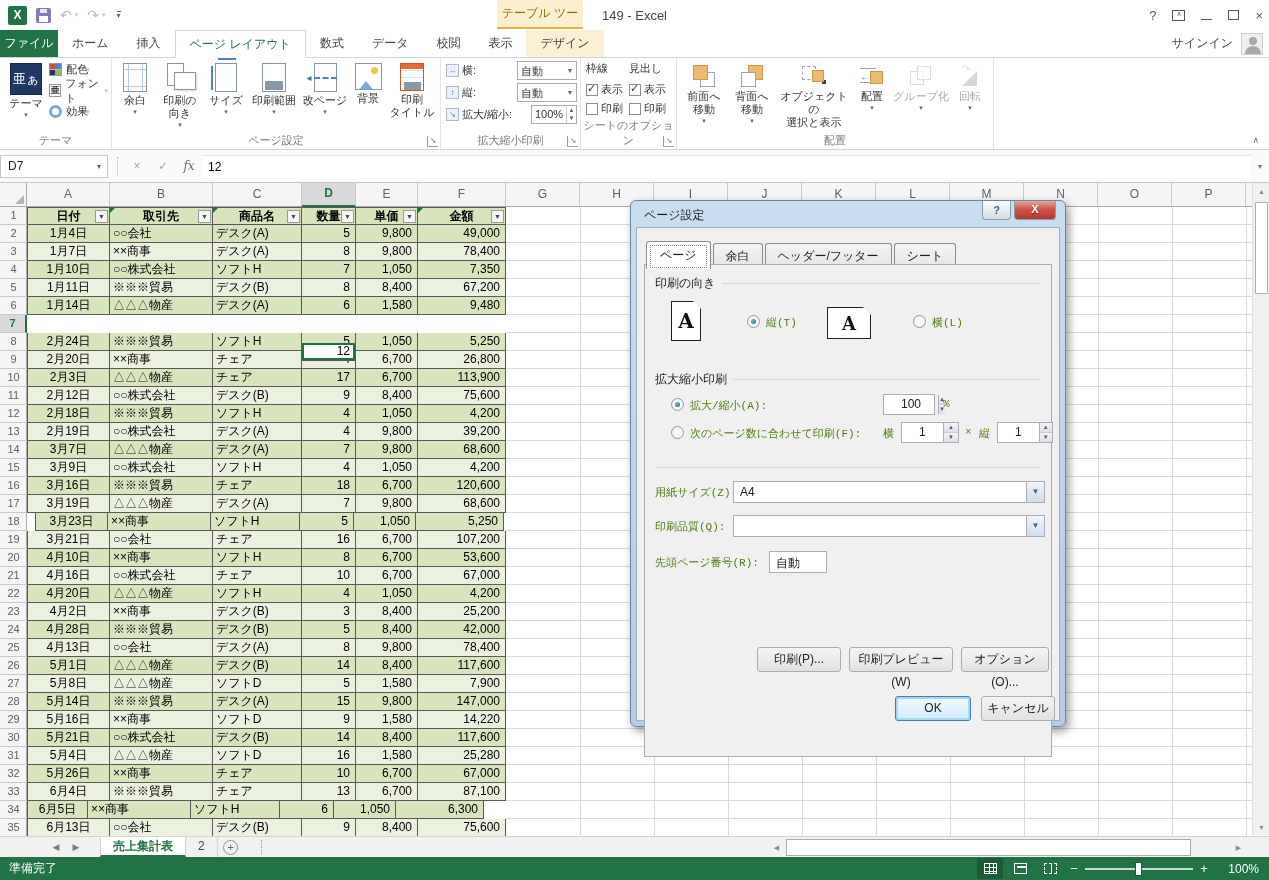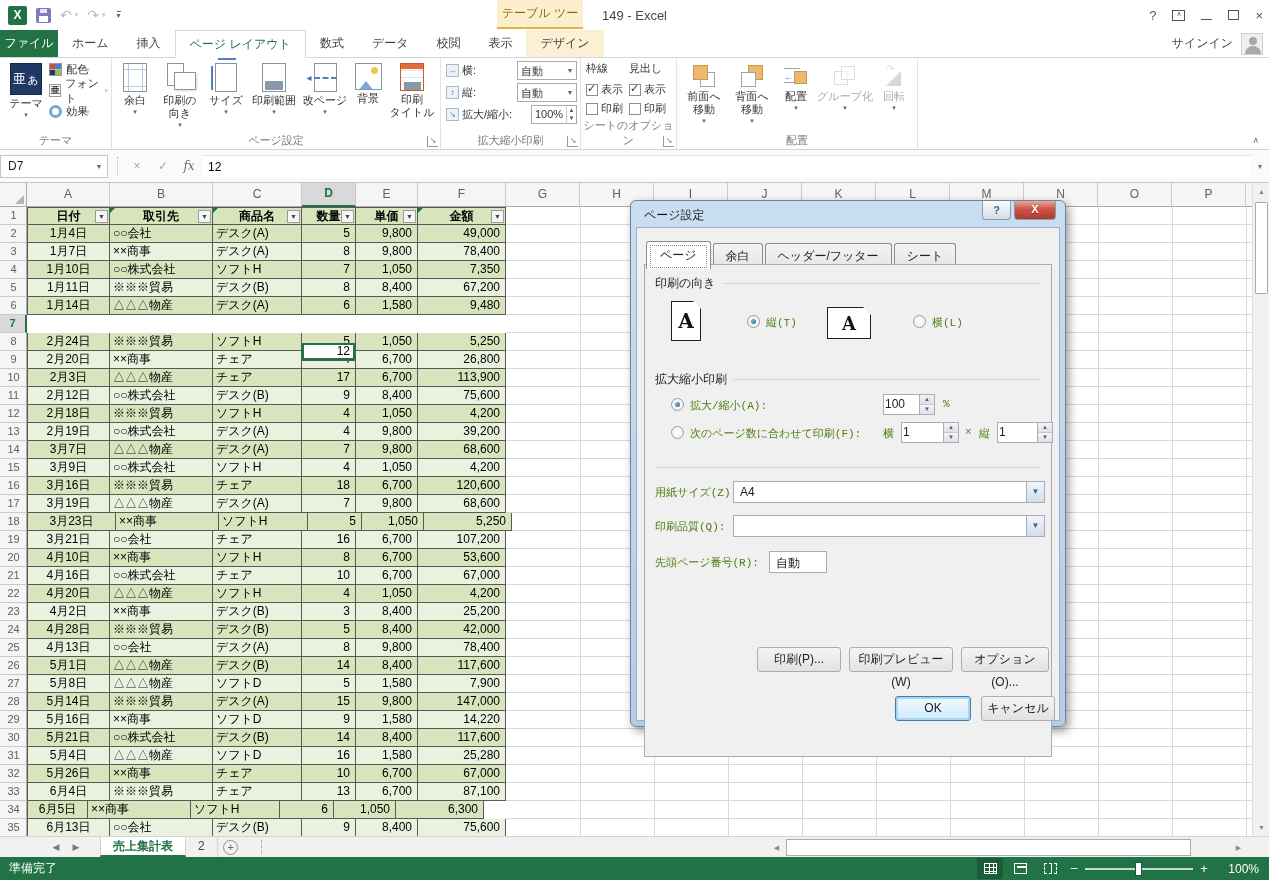--- a/index.html
+++ b/index.html
@@ -194,21 +194,21 @@
 .dtab.active::after{content:"";position:absolute;left:3px;right:3px;top:3px;bottom:1px;border:1px dotted #8C8C8C;}
 #dpage{position:absolute;left:7px;right:7px;top:36px;height:493px;background:#F0F0F0;border:1px solid #ACACAC;}
 .sect{position:absolute;left:10px;right:10px;display:flex;align-items:center;gap:6px;font-size:12px;color:#222;}
 .sect::after{content:"";flex:1;height:1px;background:#D5D5D5;}
 .dlbl{position:absolute;font-size:11px;color:#4d7c0f;white-space:nowrap;font-family:Liberation Mono, monospace;}
 .rad{position:absolute;width:13px;height:13px;border:1px solid #8E9CAB;border-radius:50%;background:radial-gradient(#fff,#ECECEC);}
 .rad.on::after{content:"";position:absolute;left:3px;top:3px;width:5px;height:5px;border-radius:50%;background:radial-gradient(circle at 35% 35%,#6FB5E2,#2C628B);}
 .pgic{position:absolute;background:#fff;border:1px solid #1F1F1F;font-family:"DejaVu Serif",serif;font-weight:bold;color:#111;display:flex;align-items:center;justify-content:center;}
 .pgic::after{content:"";position:absolute;right:-1px;top:-1px;border-left:8px solid transparent;border-top:8px solid #F0F0F0;box-shadow:-1px 1px 0 #1F1F1F inset;}
 .spin{position:absolute;display:flex;height:21px;border:1px solid #ABADB3;background:#fff;}
-.spin .val{padding:2px 1px;font-size:12px;flex:1;border-radius:9px;}
+.spin .val{padding:2px 17px;font-size:12px;flex:1;border-radius:9px;}
 .spin .ud{width:15px;border-left:1px solid #ABADB3;display:flex;flex-direction:column;}
 .spin .ud span{flex:1;background:linear-gradient(#F4F4F4,#DDE0E6);font-size:6px;line-height:9px;text-align:center;color:#44617E;border-bottom:1px solid #C8CBD1;}
 .spin .ud span:last-child{border-bottom:none;}
 .combo{position:absolute;display:flex;height:22px;border:1px solid #ABADB3;background:#fff;}
 .combo .cval{flex:1;padding:3px 6px;font-size:12px;}
 .combo .cbtn{width:18px;background:linear-gradient(#EFF5FB,#CFDEEE);border-left:1px solid #ABADB3;color:#44617E;font-size:8px;text-align:center;line-height:20px;}
 .tinput{position:absolute;height:22px;border:1px solid #ABADB3;background:#fff;padding:3px 6px;font-size:12px;}
 .dhr{position:absolute;left:10px;right:10px;height:1px;background:#D5D5D5;}
 .wbtn{position:absolute;height:25px;background:linear-gradient(#F4F4F4,#E2E2E2);border:1px solid #ACACAC;border-radius:3px;font-size:12px;color:#222;text-align:center;line-height:23px;}
 .wbtn.okfocus{border:1px solid #3C7FB1;box-shadow:inset 0 0 0 2px #A9D7F2;background:linear-gradient(#F1F9FE,#D0ECFB);}
@@ -393,20 +393,25 @@
           <div class="ribbon-ic arr-ic ic-bring"></div>
           <div class="cap">前面へ
 移動</div>
           <div class="mini-arrow">▾</div>
         </div>
         <div class="bigbtn" style="width: 48px;">
           <div class="ribbon-ic arr-ic ic-send"></div>
           <div class="cap">背面へ
 移動</div>
           <div class="mini-arrow">▾</div>
+        </div>
+        <div class="bigbtn" style="width: 76px;">
+          <div class="ribbon-ic arr-ic ic-selpane"></div>
+          <div class="cap">オブジェクトの
+選択と表示</div>
         </div>
         <div class="bigbtn" style="width: 40px;">
           <div class="ribbon-ic arr-ic ic-alignobj"></div>
           <div class="cap">配置</div>
           <div class="mini-arrow">▾</div>
         </div>
         <div class="bigbtn disabled" style="width: 58px;">
           <div class="ribbon-ic arr-ic ic-group"></div>
           <div class="cap">グループ化</div>
           <div class="mini-arrow">▾</div>
@@ -626,21 +631,21 @@
       </div>
       <div class="trow" style="top: 288px;">
         <div class="tc band-b c-center first" style="width: 83px;">3月19日</div>
         <div class="tc band-b c-left" style="width: 103px;">△△△物産</div>
         <div class="tc band-b c-left" style="width: 89px;">デスク(A)</div>
         <div class="tc band-b c-right" style="width: 54px;">7</div>
         <div class="tc band-b c-right" style="width: 62px;">9,800</div>
         <div class="tc band-b c-right" style="width: 88px;">68,600</div>
       </div>
       <div class="trow" style="top: 306px;">
-        <div class="tc band-a c-center first" style="width: 89px;">3月23日</div>
+        <div class="tc band-a c-center first" style="width: 73px; margin-left: 8px;">3月23日</div>
         <div class="tc band-a c-left" style="width: 103px;">××商事</div>
         <div class="tc band-a c-left" style="width: 89px;">ソフトH</div>
         <div class="tc band-a c-right" style="width: 54px;">5</div>
         <div class="tc band-a c-right" style="width: 62px;">1,050</div>
         <div class="tc band-a c-right" style="width: 88px;">5,250</div>
       </div>
       <div class="trow" style="top: 324px;">
         <div class="tc band-b c-center first" style="width: 83px;">3月21日</div>
         <div class="tc band-b c-left" style="width: 103px;">○○会社</div>
         <div class="tc band-b c-left" style="width: 89px;">チェア</div>

